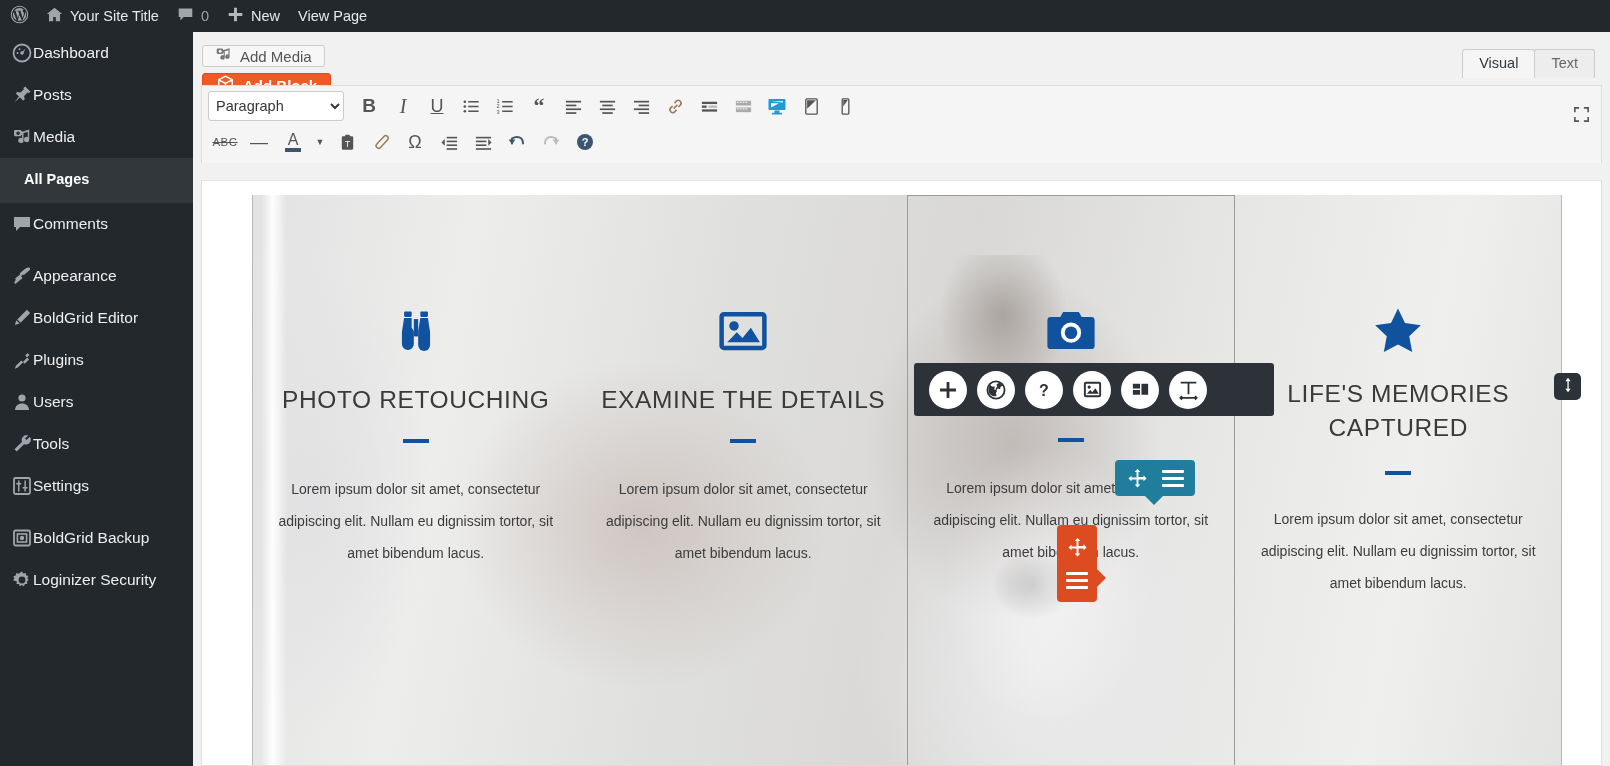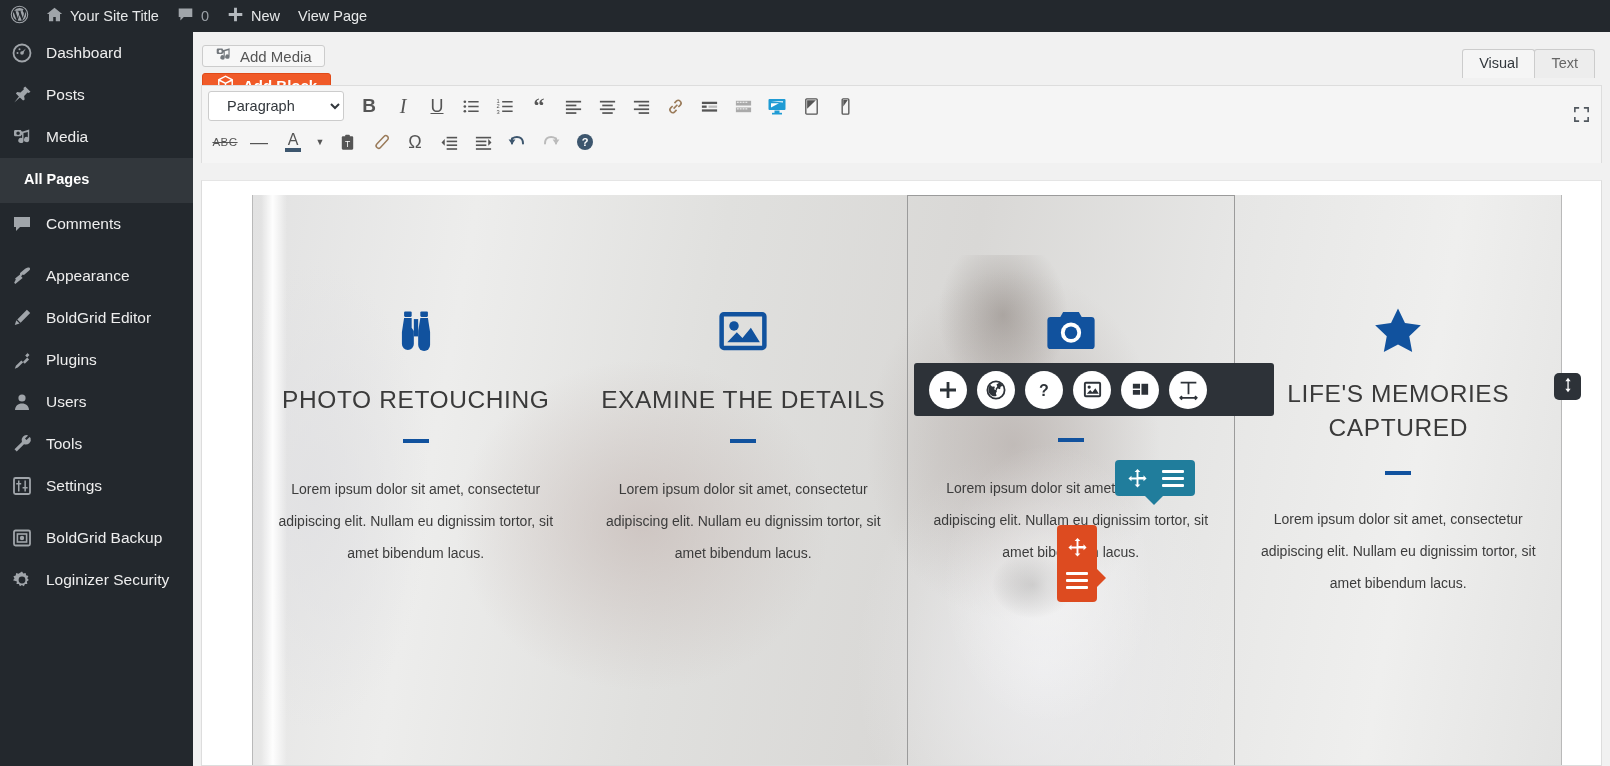--- a/index.html
+++ b/index.html
@@ -31,21 +31,21 @@
 
   
   #adminmenu {
     position: absolute; top: 32px; left: 0;
     width: 193px; height: 734px;
     background: #23282d;
     z-index: 50;
     font-size: 15.5px;
   }
   .menu-item {
-    display: flex; align-items: center; gap: 13px;
+    display: flex; align-items: center; 
     height: 42px; padding-left: 11px;
     color: #eee; position: relative;
   }
   .menu-item .ico {
     width: 22px; height: 22px;
     display: flex; align-items: center; justify-content: center;
     color: #a0a5aa; flex: none;
   }
   .menu-item.current {
     background: #0073aa; color: #fff;
@@ -114,21 +114,21 @@
   .mcebtn {
     width: 34px; height: 32px;
     display: flex; align-items: center; justify-content: center;
     color: #555; font-size: 16px;
   }
   .mcebtn.dis { color: #bbb; }
   select.fmt {
     height: 30px; width: 136px; margin-right: 8px;
     font-size: 14.5px; font-family: "Liberation Sans", sans-serif;
     border: 1px solid #ccc; border-radius: 3px; background: #fff; color: #32373c;
-    padding-left: 14px;
+    padding-left: 3px;
   }
   #fsbtn {
     position: absolute; right: 4px; top: 14px;
     width: 32px; height: 32px;
     display: flex; align-items: center; justify-content: center;
   }
 
   
   #canvas {
     position: absolute; left: 8px; top: 148px;

